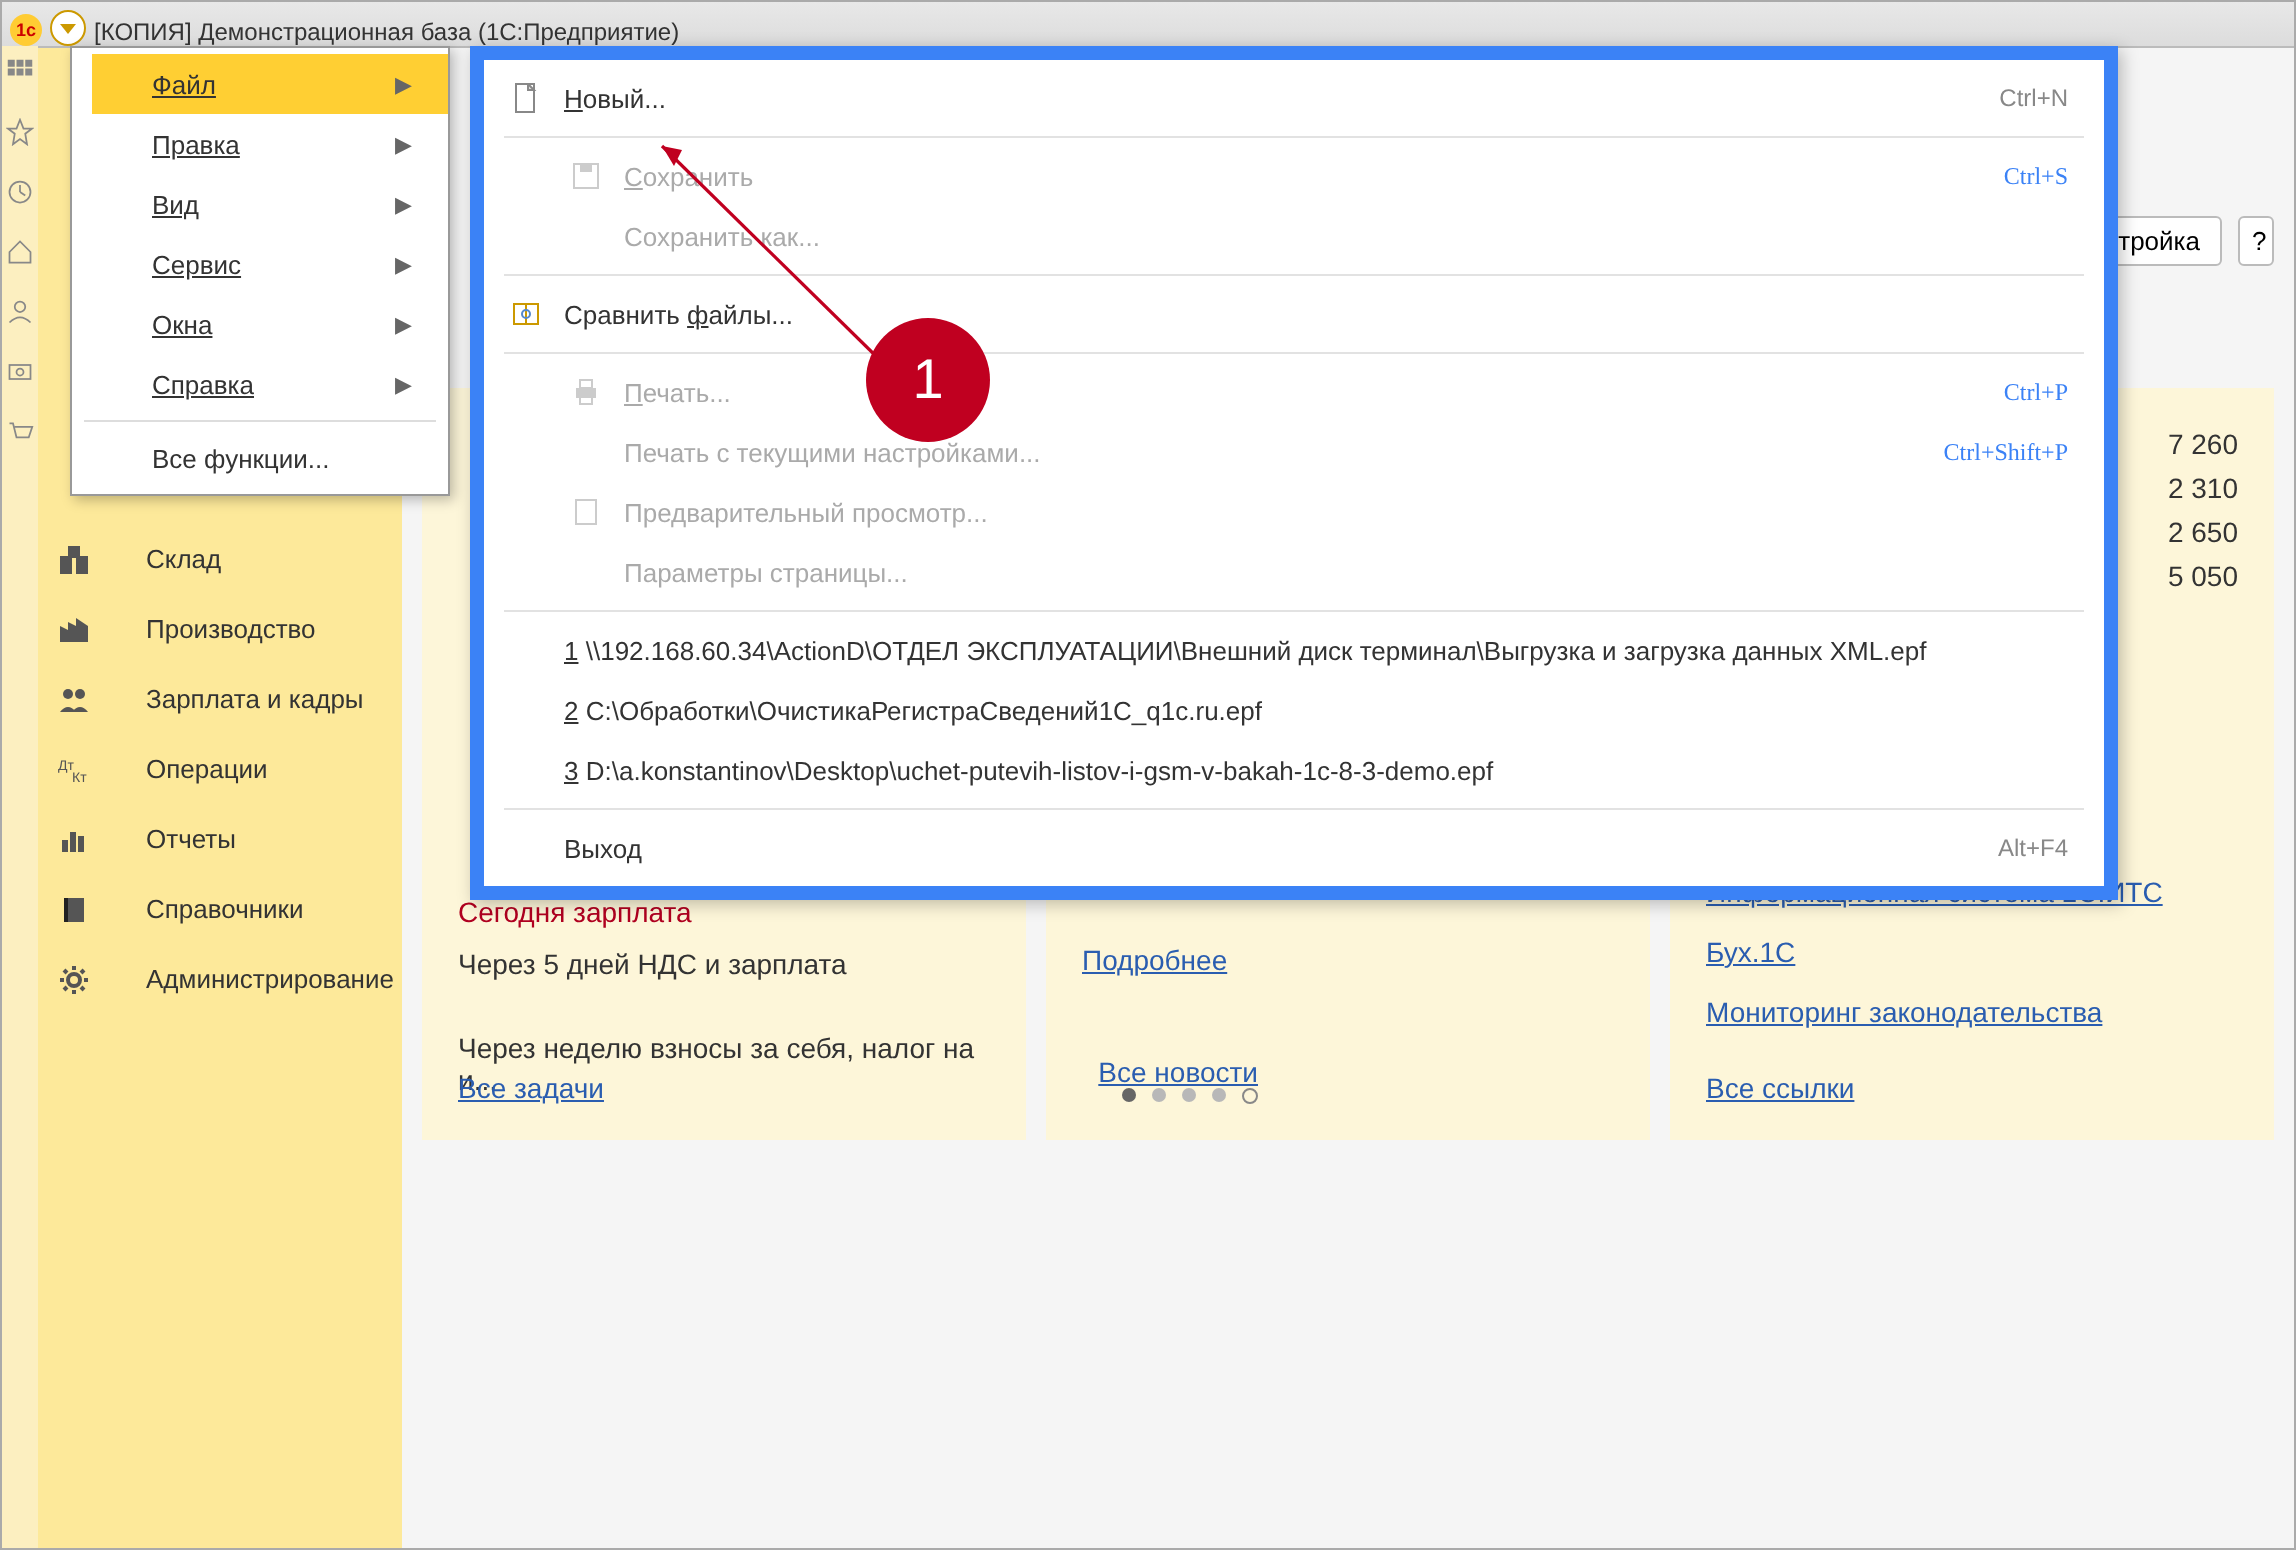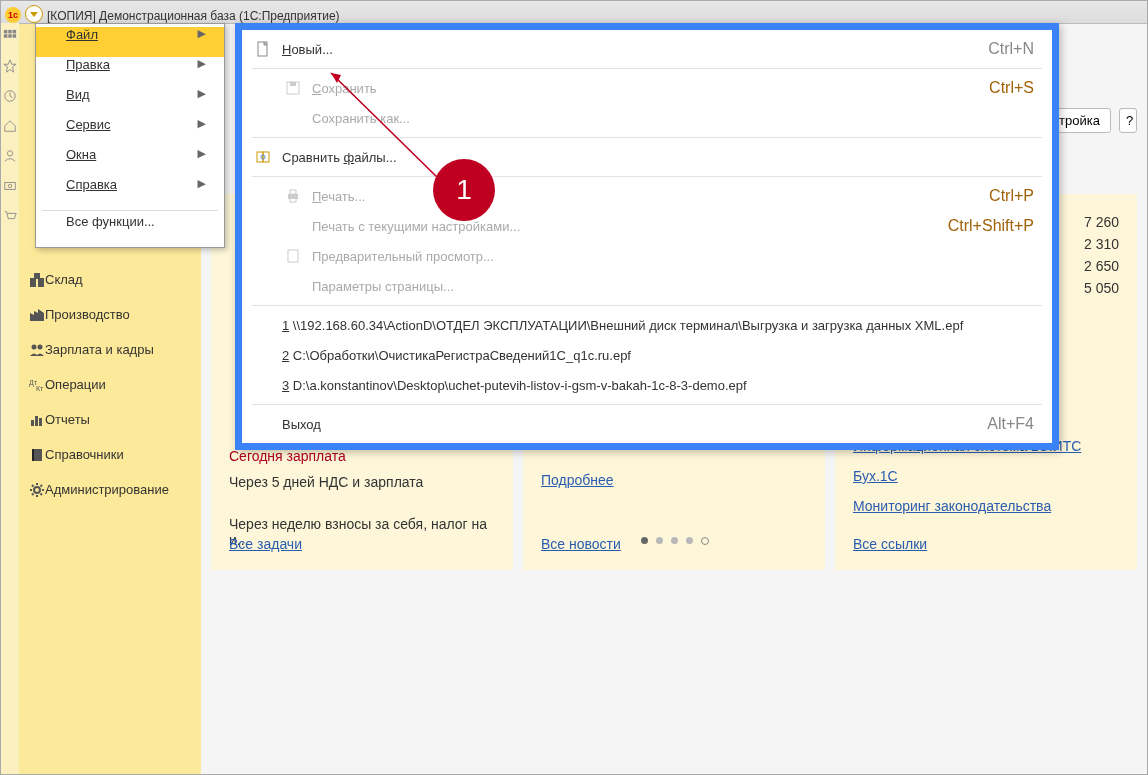--- a/index.html
+++ b/index.html
@@ -11,21 +11,21 @@
   .tb-1c { background:#fc3; color:#c00; font-size:9px; font-weight:bold; }
   .tb-arrow { border:1px solid #c90; background:#fff; }
   .tb-arrow svg { width:10px; height:10px; }
 
   
   .app { display:flex; height:calc(100% - 22px); }
   .sidebar { width:200px; background:#fde99a; display:flex; flex-direction:column; padding-top:28px; }
   .sb-strip { width:18px; background:#fcefc0; position:absolute; left:0; top:22px; bottom:0; display:flex; flex-direction:column; align-items:center; padding-top:6px; gap:16px; }
   .sb-strip .ic { width:14px; height:14px; }
   .sidebar-items { margin-left:18px; padding-top:0; }
-  .sidebar-item { height:35px; display:flex; align-items:center; padding-left:10px; gap:0; cursor:pointer; color:#333; }
+  .sidebar-item { height:35px; display:flex; align-items:center; padding-left:10px; gap:28px; cursor:pointer; color:#333; }
   .sidebar-item .ic { width:16px; height:16px; display:flex; align-items:center; justify-content:center; }
 
   .content { flex:1; background:#f5f5f5; position:relative; }
 
   .topright { position:absolute; right:10px; top:84px; display:flex; gap:8px; align-items:center; }
   .btn { border:1px solid #bbb; background:#fff; padding:4px 10px; font-size:13px; border-radius:3px; cursor:pointer; }
   .btn.q { width:18px; text-align:center; padding:4px 6px; }
 
   .cards-row { position:absolute; top:170px; left:10px; right:10px; display:flex; gap:10px; }
   .card { flex:1; background:#fdf6d9; padding:14px 18px 22px 18px; min-height:340px; box-sizing:border-box; font-size:14px; color:#333; }
@@ -33,32 +33,32 @@
   .card a { color:#2a5db0; text-decoration:underline; cursor:pointer; display:inline-block; margin-top:6px;}
   .card .red { color:#b00020; }
   .card .dots { display:inline-flex; gap:8px; margin-left:20px; vertical-align:middle;}
   .card .dots span { width:7px; height:7px; border-radius:50%; background:#b8b8b8; display:inline-block;}
   .card .dots span.active { background:#666; }
   .card .dots span.hollow { background:transparent; border:1px solid #888; width:6px; height:6px;}
   .card .row-bottom { position:absolute; bottom:18px; }
 
   
   .menu1 { position:absolute; left:34px; top:22px; width:188px; background:#fff; border:1px solid #999; box-shadow:2px 2px 6px rgba(0,0,0,0.25); z-index:30; padding:3px 0; }
-  .menu1-item { height:30px; display:flex; justify-content:space-between; padding:0 18px 0 30px; cursor:pointer; font-size:13px; }
+  .menu1-item { height:30px; display:flex; align-items:center; justify-content:space-between; padding:0 18px 0 30px; cursor:pointer; font-size:13px;margin-left:10px; }
   .menu1-item.highlight { background:#ffcf33; }
   .menu1-sep { height:1px; background:#ddd; margin:3px 6px; }
   .chevron { font-size:11px; color:#666; }
 
   .menu2 { position:absolute; left:222px; top:22px; width:810px; background:#fff; border:7px solid #3b82f6; box-shadow:2px 2px 8px rgba(0,0,0,0.25); z-index:30; padding:4px 0;margin-left:12px; }
   .menu2-item { height:30px; display:flex; align-items:center; padding:0 18px 0 10px; cursor:pointer; font-size:13px; }
   .menu2-item.disabled { color:#aaa; cursor:default;padding-left:40px; }
   .menu2-item .mi-icon { width:22px; display:flex; justify-content:center; margin-right:8px; }
   .menu2-item .mi-icon svg { width:16px; height:16px; }
-  .menu2-item .shortcut { margin-left:auto; color:#888; font-size:16px; }
-  .menu2-item.disabled .shortcut { color:#a16207; }
+  .menu2-item .shortcut { margin-left:auto; color:#888; font-size:12px; }
+  .menu2-item.disabled .shortcut { color:#3b82f6;font-family:Liberation Serif, serif; }
   .menu2-sep { height:1px; background:#e2e2e2; margin:4px 10px; }
 
   
   .anno-circle { position:absolute; width:62px; height:62px; border-radius:50%; background:#c00020; color:#fff; display:flex; align-items:center; justify-content:center; font-size:28px; z-index:40; }
   .anno-arrow { position:absolute; z-index:39; }
   .anno-arrow line { stroke:#c00020; stroke-width:1.6; }
   .anno-arrow polygon { fill:#c00020; }
 
   u { text-decoration:underline; }
 </style>
@@ -203,21 +203,21 @@
         <div style="height:240px"></div>
         <div class="red">Сегодня зарплата</div>
         <div style="margin-top:10px">Через 5 дней НДС и зарплата</div>
         <div style="margin-top:26px">Через неделю взносы за себя, налог на и...</div>
         <a class="row-bottom">Все задачи</a>
       </div>
 
       <div class="card" style="position:relative;">
         <div style="height:258px"></div>
         <a>Подробнее</a>
-        <div class="row-bottom" style="display:flex; align-items:center;">
+        <div class="row-bottom" style="display:flex; align-items:flex-end;flex-direction:column;">
           <a>Все новости</a>
           <span class="dots">
             <span class="active"></span>
               <span></span>
               <span></span>
               <span></span>
               <span class="hollow"></span>
           </span>
         </div>
       </div>

